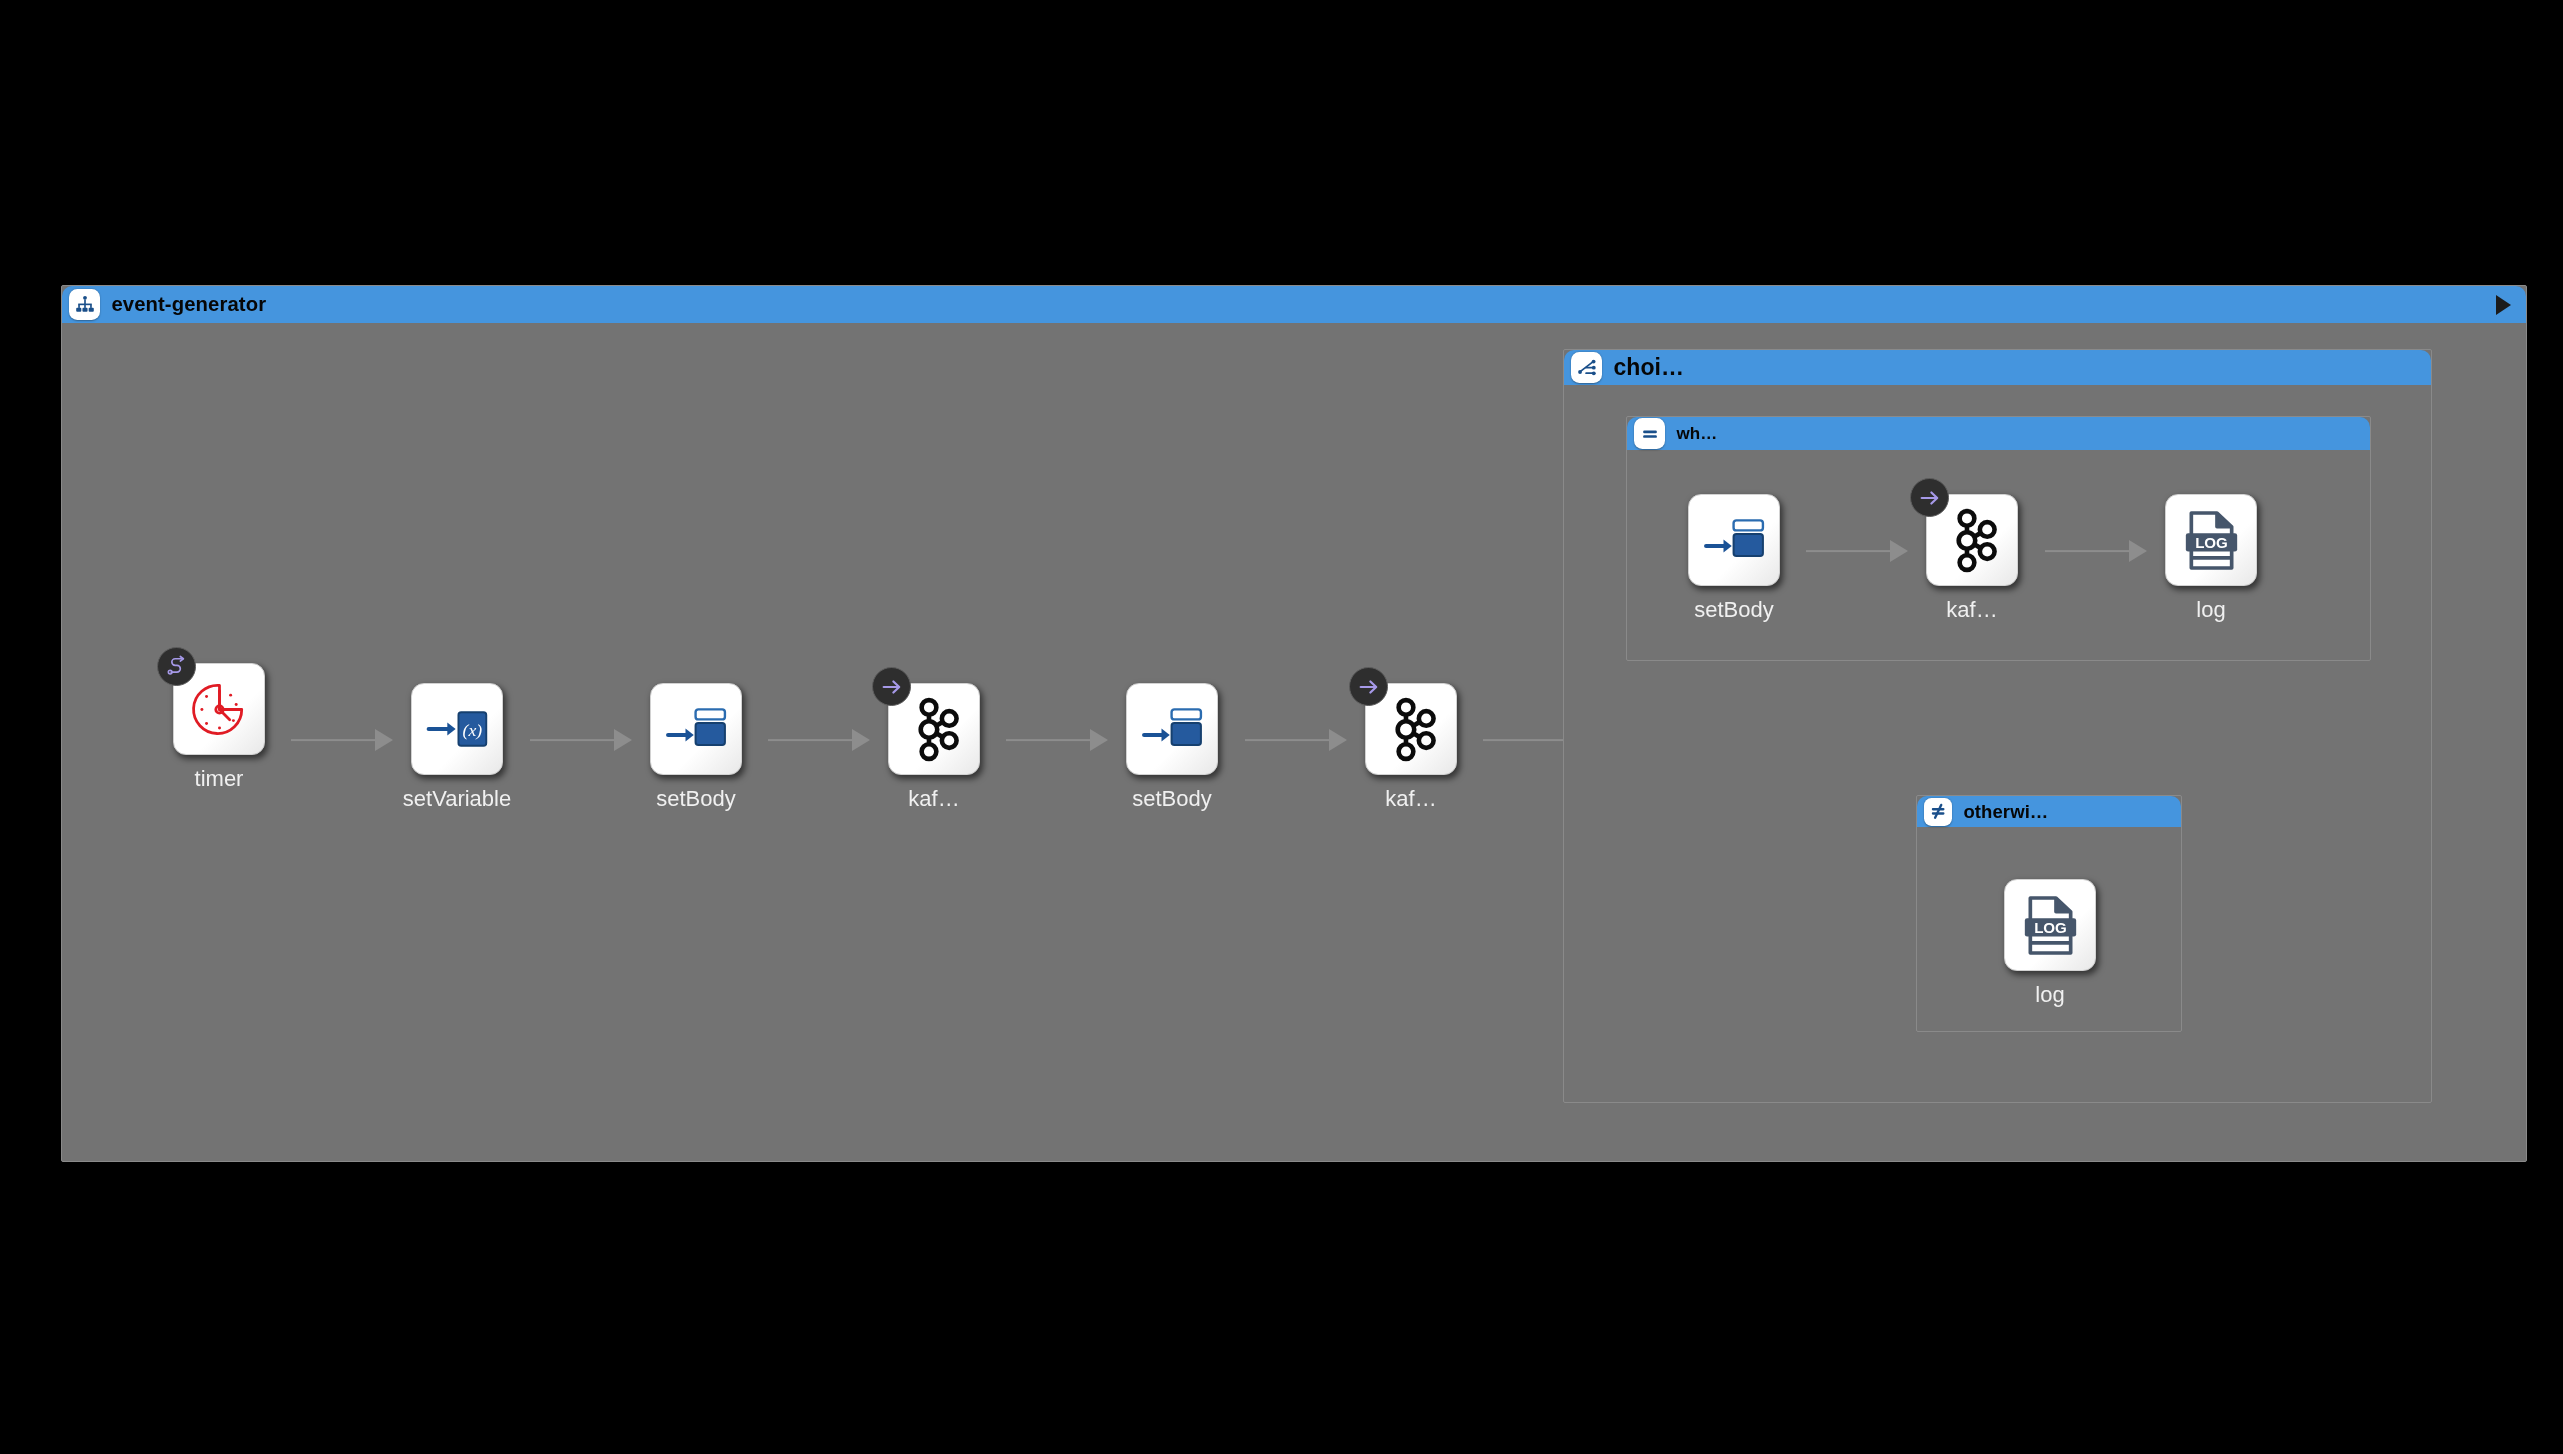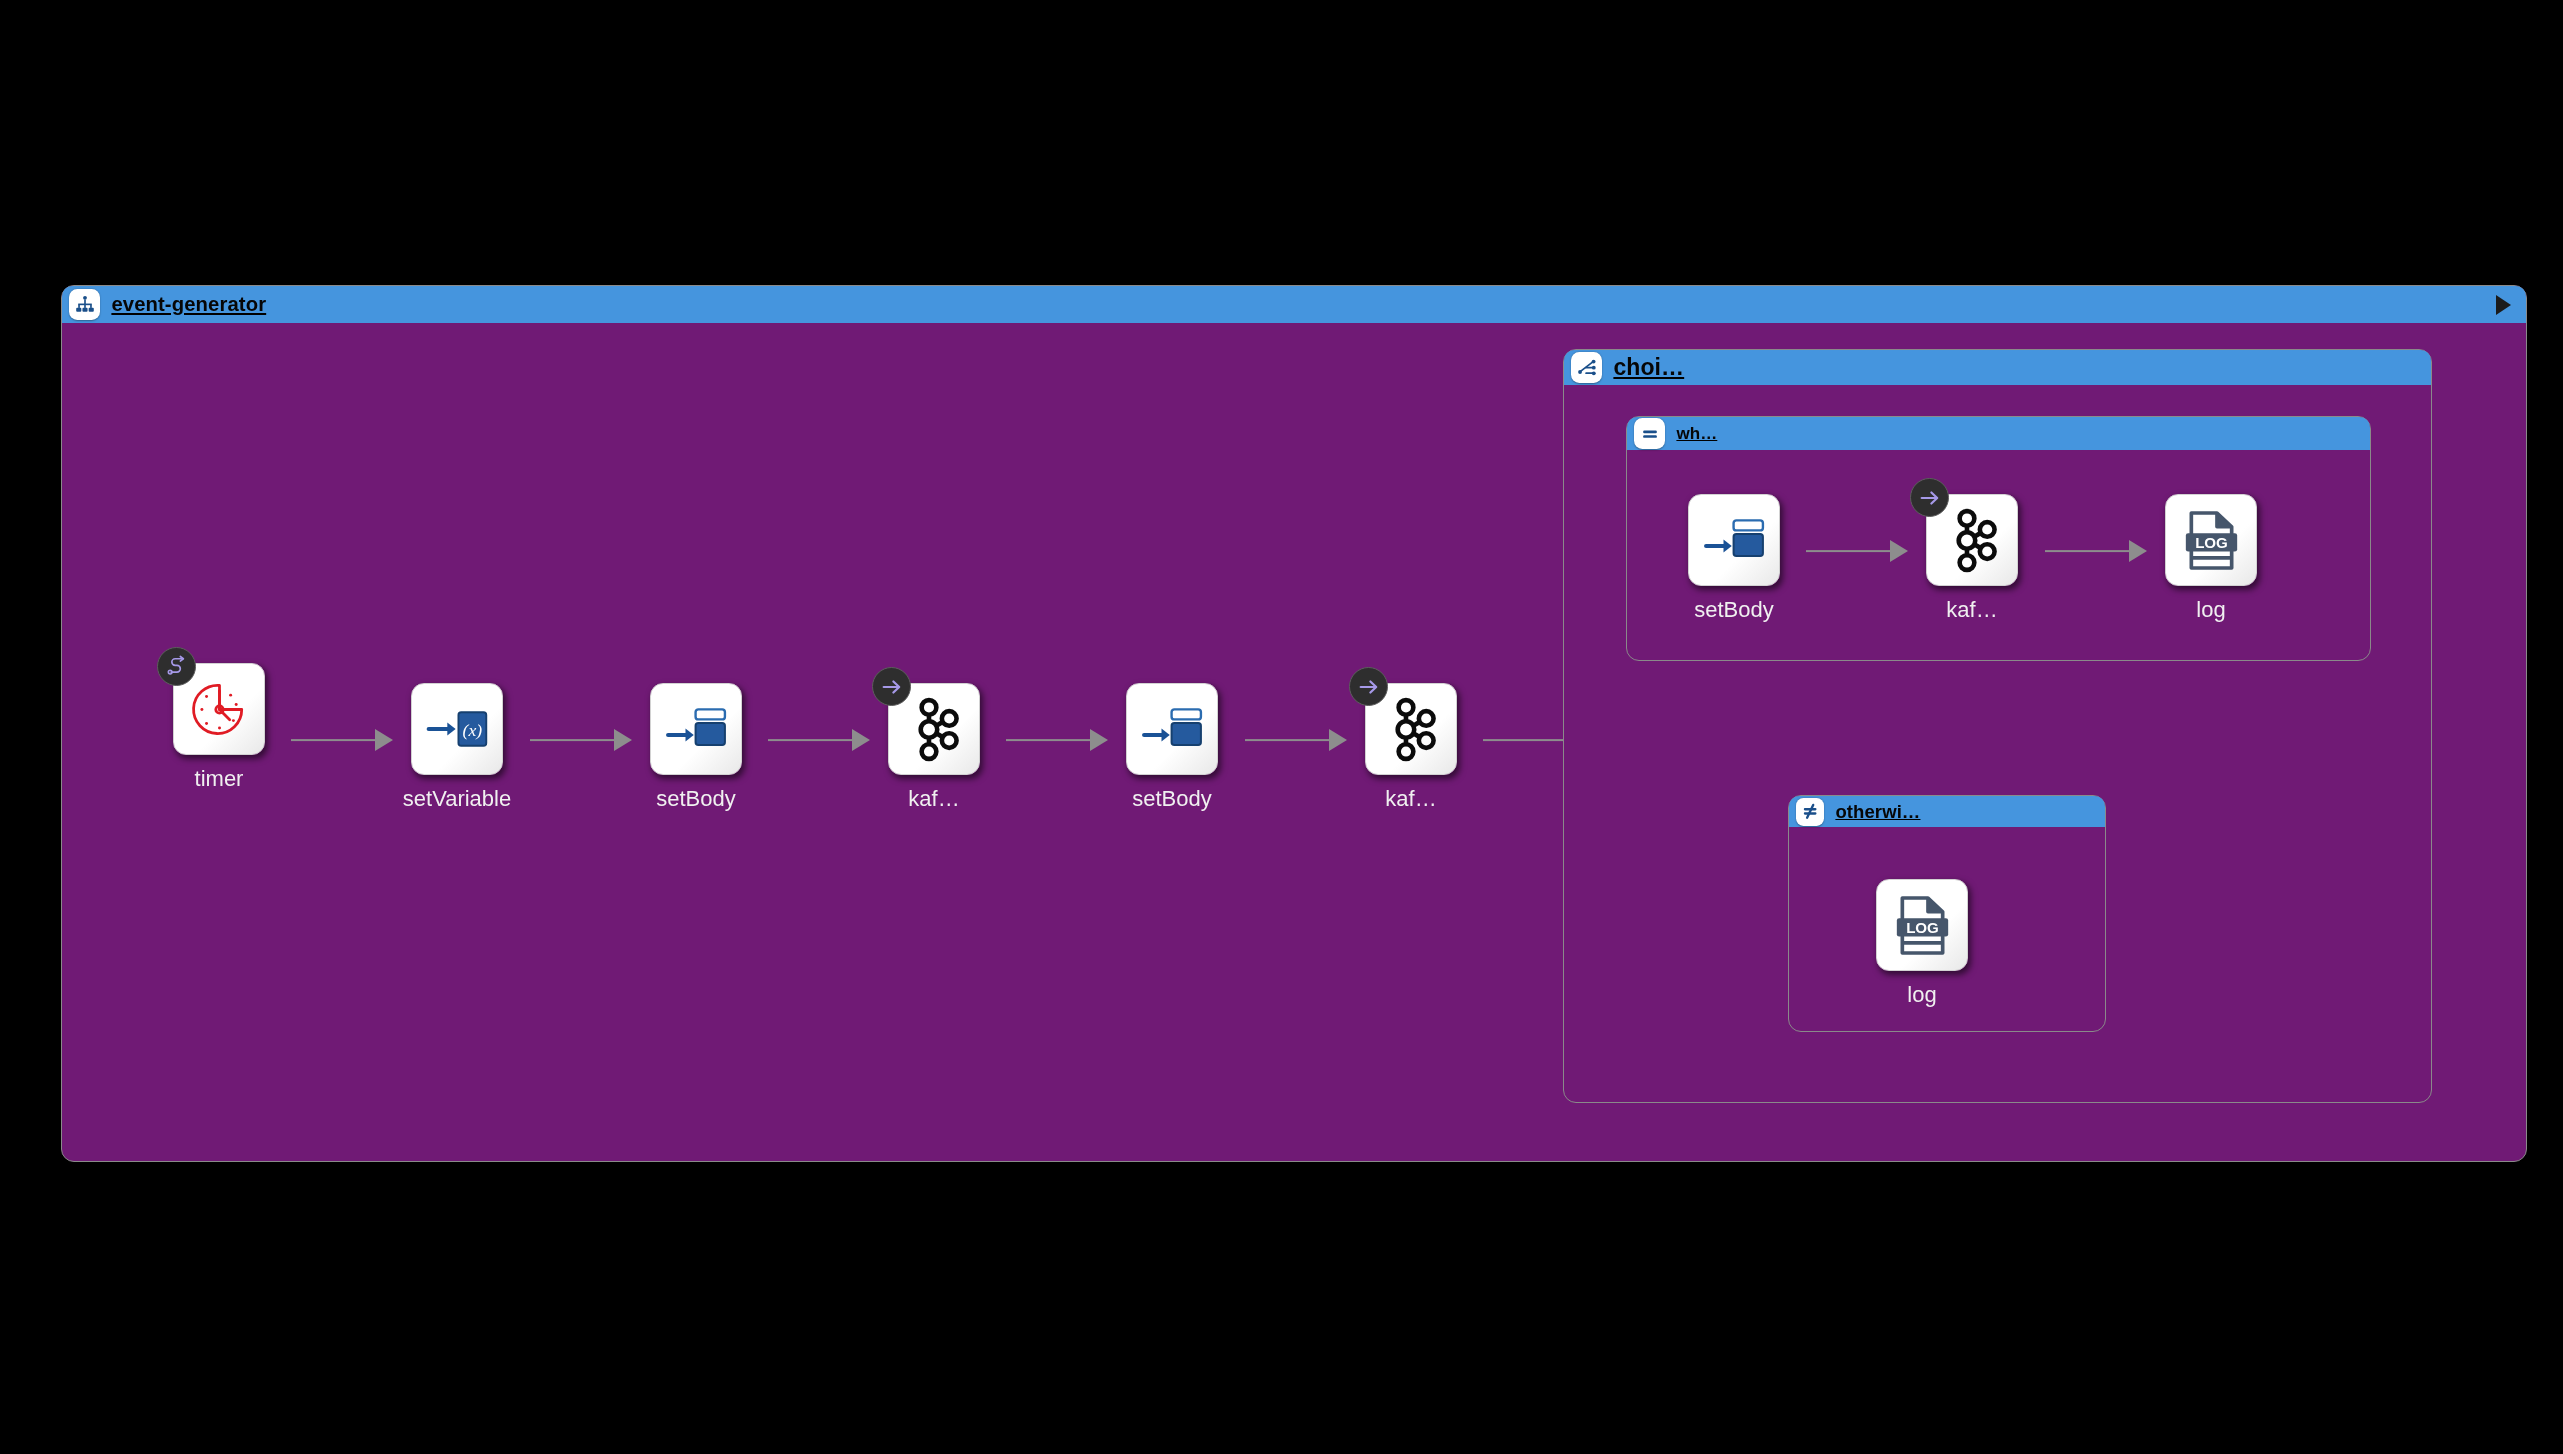--- a/index.html
+++ b/index.html
@@ -15,25 +15,24 @@
   #canvas {
     position: relative;
     width: 2563px;
     height: 1454px;
     background: #000000;
   }
 
   
   .group {
     position: absolute;
-    border-radius: 13px;
-    background: #701a75;
+    border-radius: 2px;
+    background: #737373;
     border: 1.8px solid #8a8a8a;
     overflow: visible;
-    text-decoration: underline;
   }
   .group-header {
     position: relative;
     height: 37px;
     background: #4595de;
     border-radius: 10.2px 10.2px 0 0;
     display: flex;
     align-items: center;
     padding-left: 7.4px;
   }
@@ -85,22 +84,22 @@
 
   
   #when-group {
     left: 1626px; top: 416px;
     width: 745px; height: 245px;
   }
   #when-group > .group-header { height: 33px; }
 
   
   #otherwise-group {
-    left: 1788px; top: 795px;
-    width: 318px; height: 237px;
+    left: 1916px; top: 795px;
+    width: 266px; height: 237px;
   }
   #otherwise-group > .group-header { height: 31px; }
   #otherwise-group .group-title { font-size: 18.5px; }
   #when-group .group-title { font-size: 17px; }
   #choice-group .group-title { font-size: 23px; }
 
   
   .node {
     position: absolute;
     width: 92px; height: 92px;

